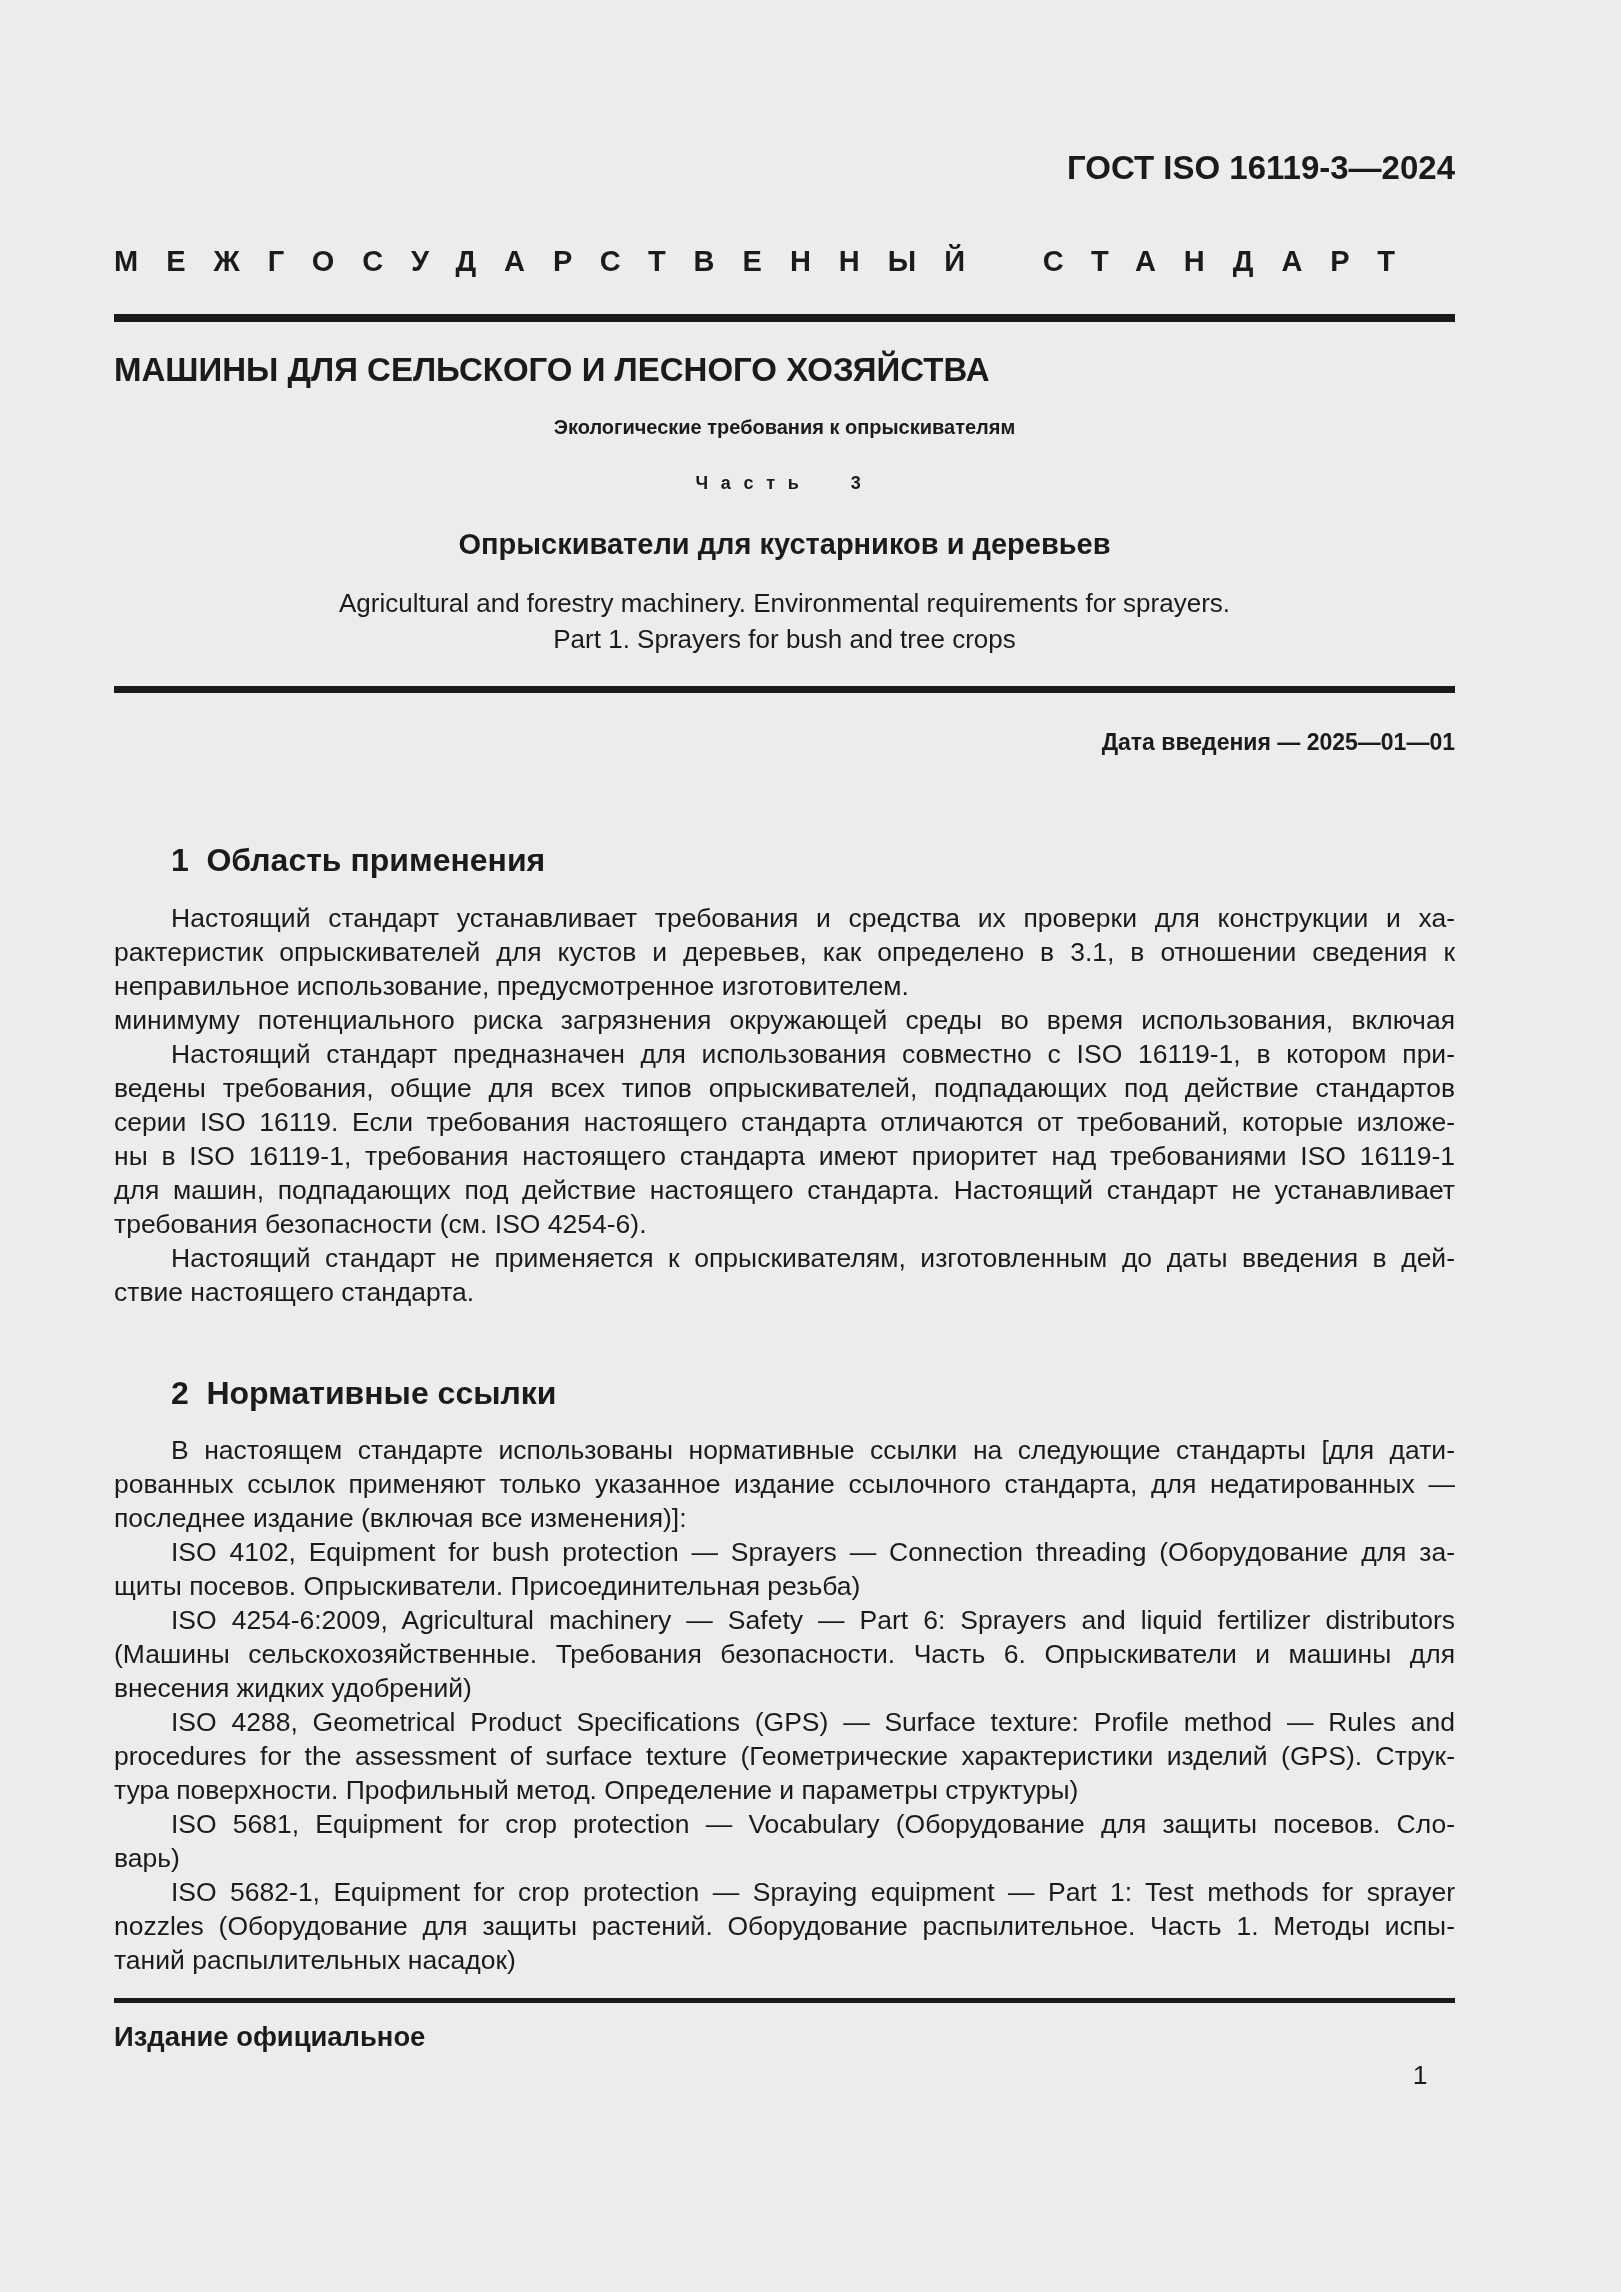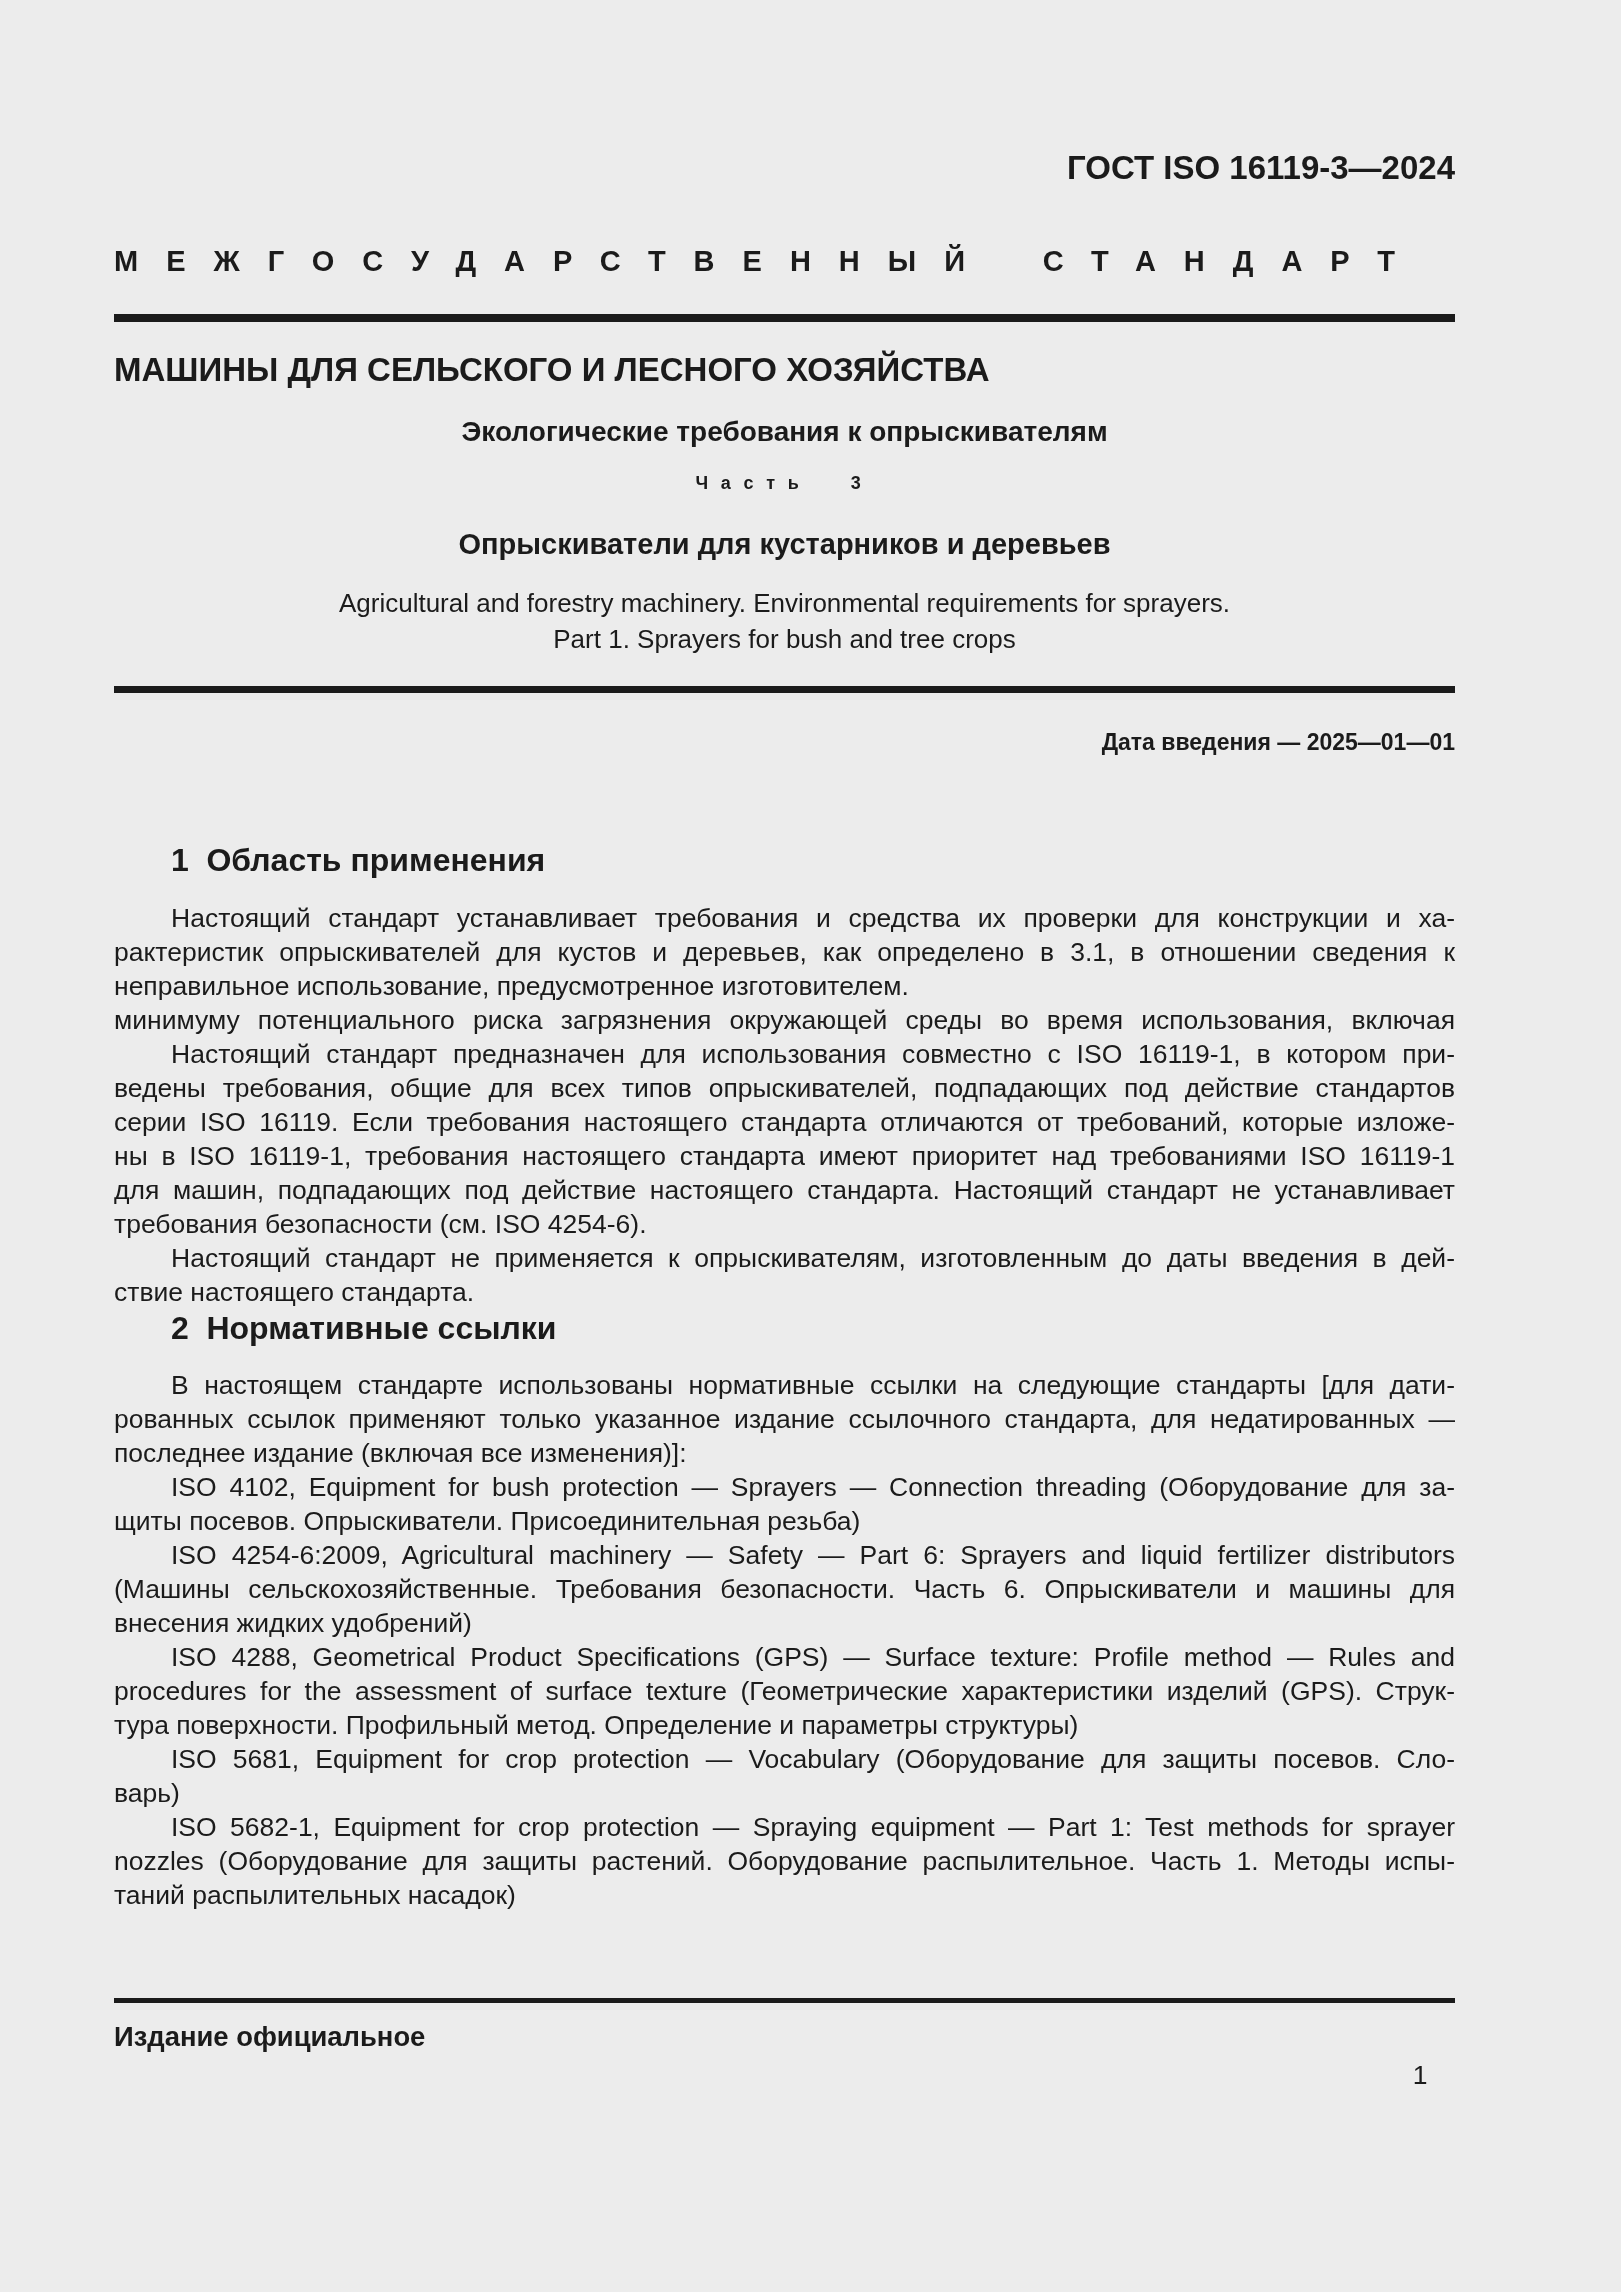--- a/index.html
+++ b/index.html
@@ -23,35 +23,35 @@
             white-space:nowrap; }
 
   .rule { position:absolute; left:0; width:100%; background:#1b1b1b; }
   .rule-top    { top:314px; height:7.8px; }
   .rule-mid    { top:686px; height:6.9px; }
   .rule-footer { top:1998px; height:4.9px; }
 
   .t-ru1  { position:absolute; top:351px; left:0; width:100%; text-align:left;
             font-size:33px; font-weight:bold; }
   .t-ru2  { position:absolute; top:416px; left:0; width:100%; text-align:center;
-            font-size:28px; font-weight:bold; }
+            font-size:20px; font-weight:bold; }
   .t-part { position:absolute; top:473px; left:0; width:100%; text-align:center;
             font-size:18px; font-weight:bold; letter-spacing:12.7px; word-spacing:21.6px; }
   .t-ru3  { position:absolute; top:528px; left:0; width:100%; text-align:center;
             font-size:29px; font-weight:bold; }
   .t-en   { position:absolute; top:585px; left:0; width:100%; text-align:center;
             font-size:26px; line-height:36px; }
 
   .date-line { position:absolute; top:729px; left:0; width:100%; text-align:right;
                font-size:23px; font-weight:bold; }
 
   .doc-body { position:absolute; top:841px; left:0; width:100%; }
   .sec-heading { font-size:32px; font-weight:bold; line-height:39px;
                  margin:0 0 20.6px 0; padding-left:57px; }
-  .sec-heading:not(:first-child) { }
+  .sec-heading:not(:first-child) { margin-top:65px; }
   .sec-num { margin-right:17.6px; }
   .para { margin:0; }
   .line { font-size:26.5px; line-height:34px; }
   .line.j { text-align:justify; text-align-last:justify; }
   .line.first { text-indent:57px; }
 
   .edition { position:absolute; top:2021px; left:0; font-size:27.4px; font-weight:bold; }
   .pagenum { position:absolute; top:2060px; right:27.4px; font-size:26.5px; }
 </style>
 </head>

